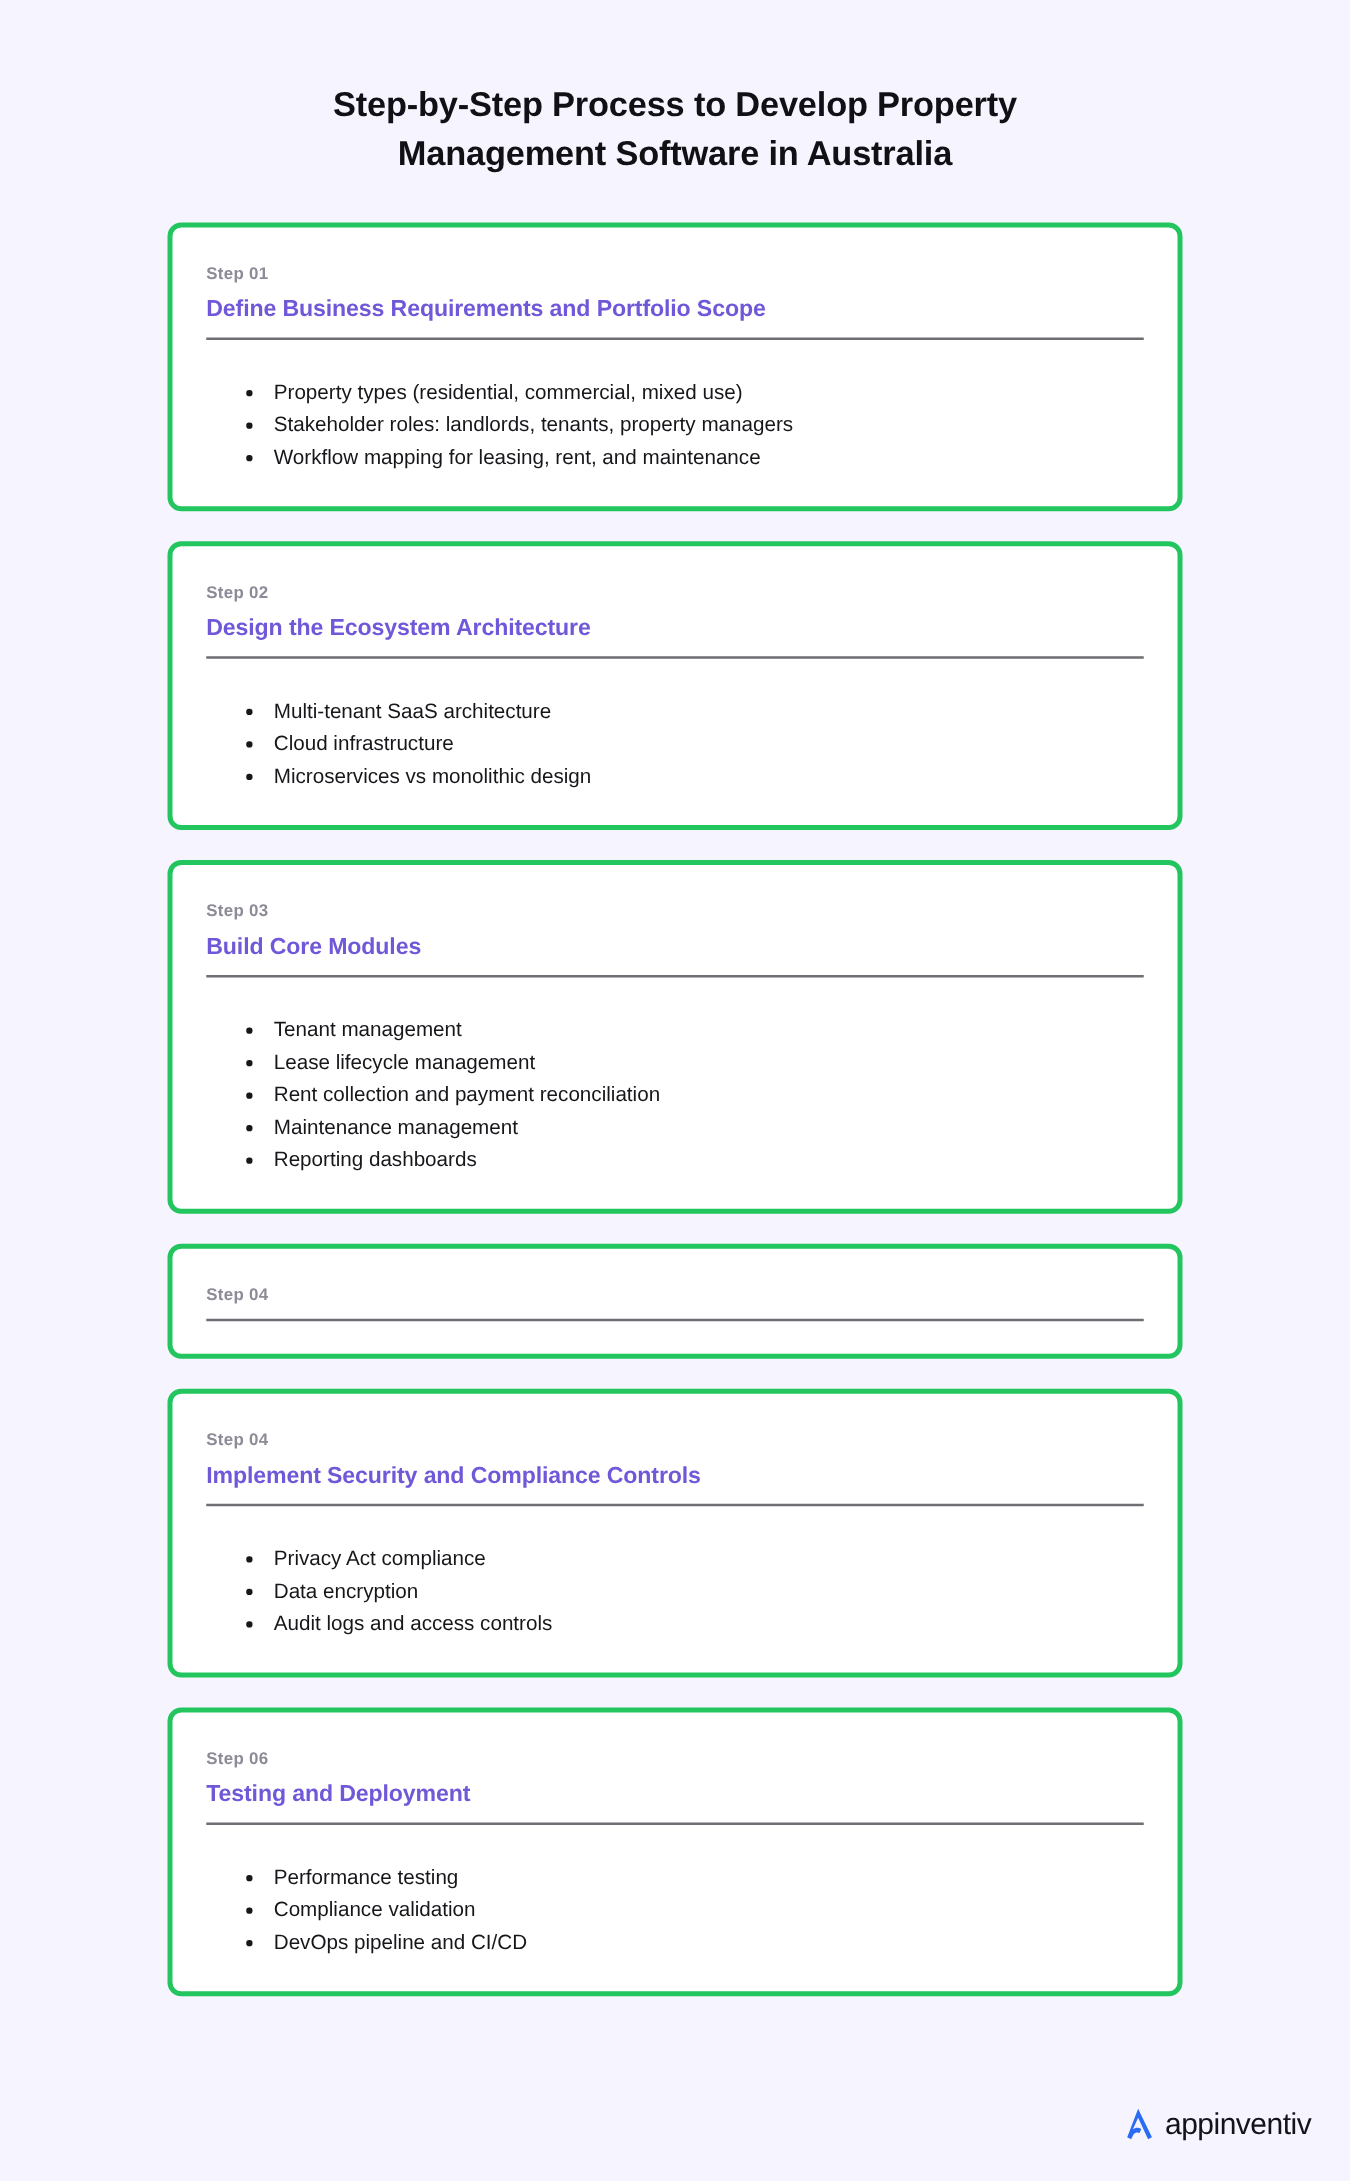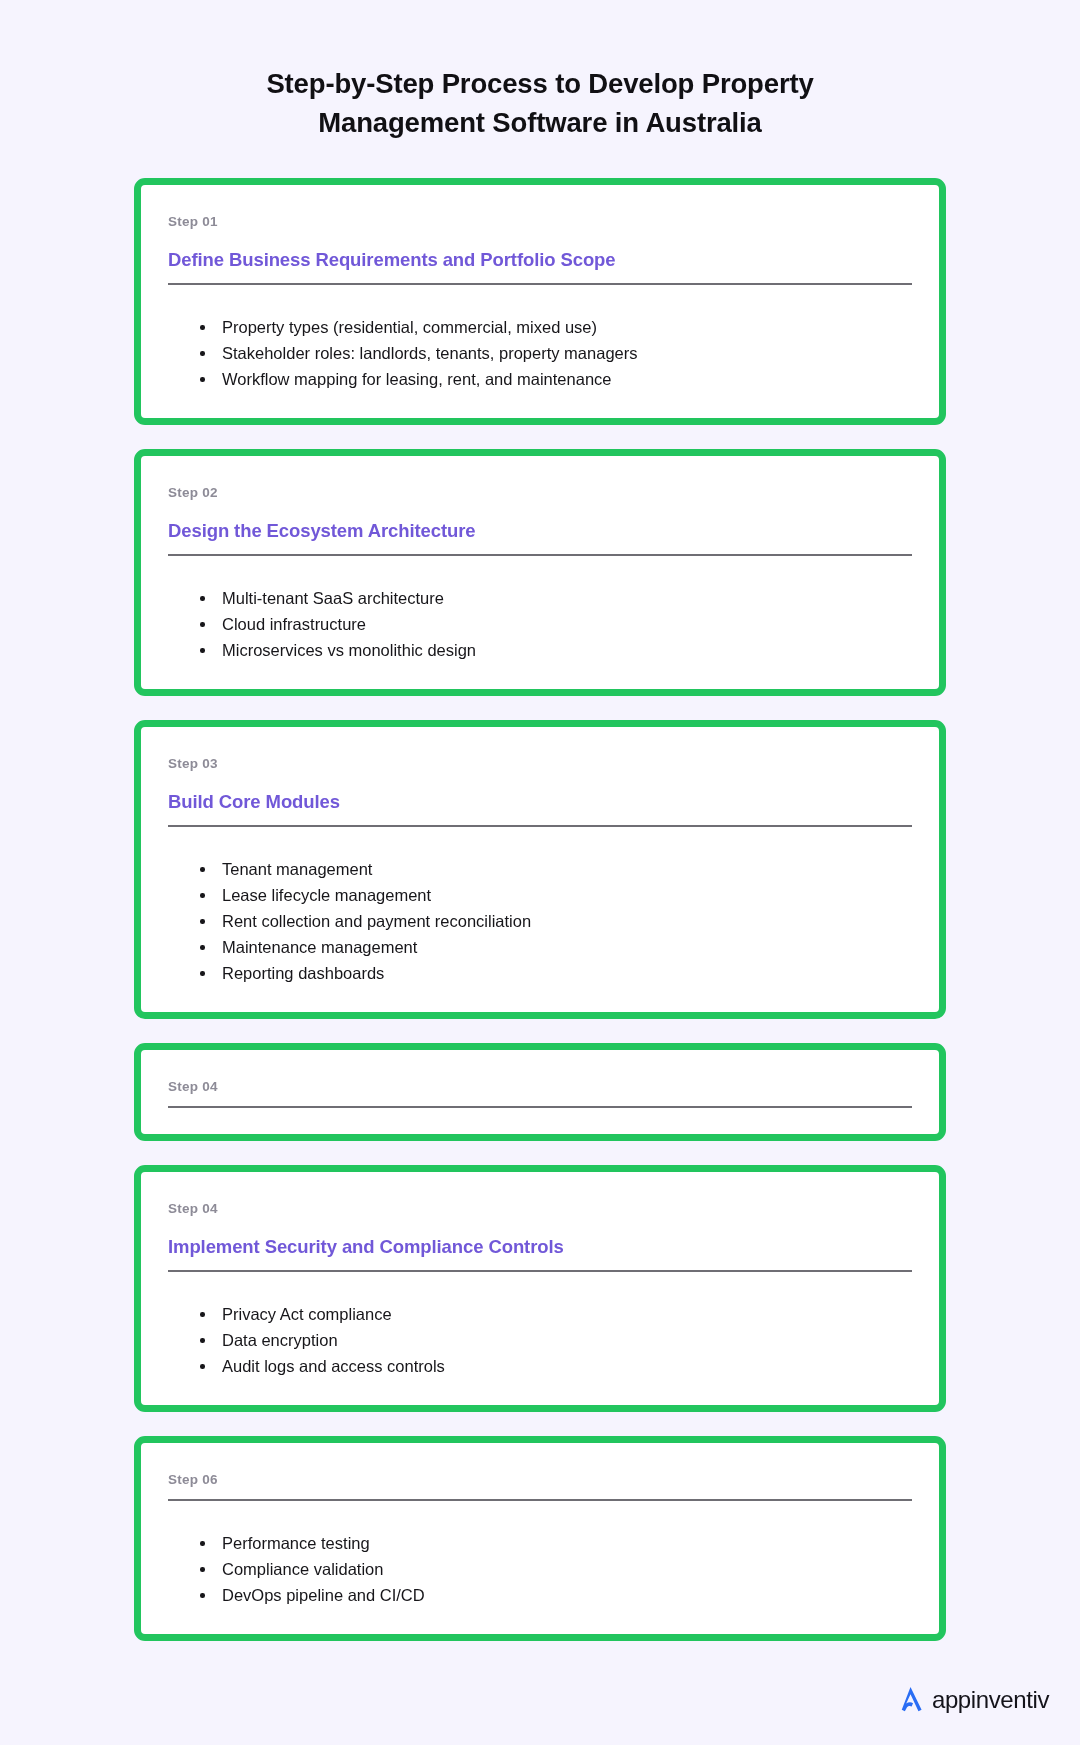--- a/index.html
+++ b/index.html
@@ -45,41 +45,41 @@
 
   
   .cards {
     margin-top: 36px;
     padding-left: 134px;
     padding-right: 134px;
   }
 
   .card {
     background: #ffffff;
-    border: 7px solid #22c55e;
+    border: 4px solid #22c55e;
     border-radius: 11px;
     padding: 28px 27px 26px 27px;
     margin-bottom: 24px;
     position: relative;
   }
 
   .step-label {
     font-size: 13.5px;
     font-weight: 700;
     color: #8d8b97;
     letter-spacing: 0.25px;
     line-height: 18px;
   }
 
   .card-heading {
     font-size: 18.5px;
     font-weight: 700;
     color: #7158d8;
     line-height: 26px;
-    margin-top: 16px;
+    margin-top: 6px;
     letter-spacing: -0.1px;
   }
 
   .divider {
     height: 2px;
     background: #6f6e74;
     margin-top: 10px;
     width: 100%;
   }
 
@@ -190,20 +190,21 @@
         <div class="card-heading">Implement Security and Compliance Controls</div>
         <div class="divider"></div>
         <ul class="bullets">
           <li>Privacy Act compliance</li>
           <li>Data encryption</li>
           <li>Audit logs and access controls</li>
         </ul>
       </div>
       <div class="card">
         <div class="step-label">Step 06</div>
+        <div class="card-heading">Testing and Deployment</div>
         <div class="divider"></div>
         <ul class="bullets">
           <li>Performance testing</li>
           <li>Compliance validation</li>
           <li>DevOps pipeline and CI/CD</li>
         </ul>
       </div>
     </div>
 
   <div class="footer">

